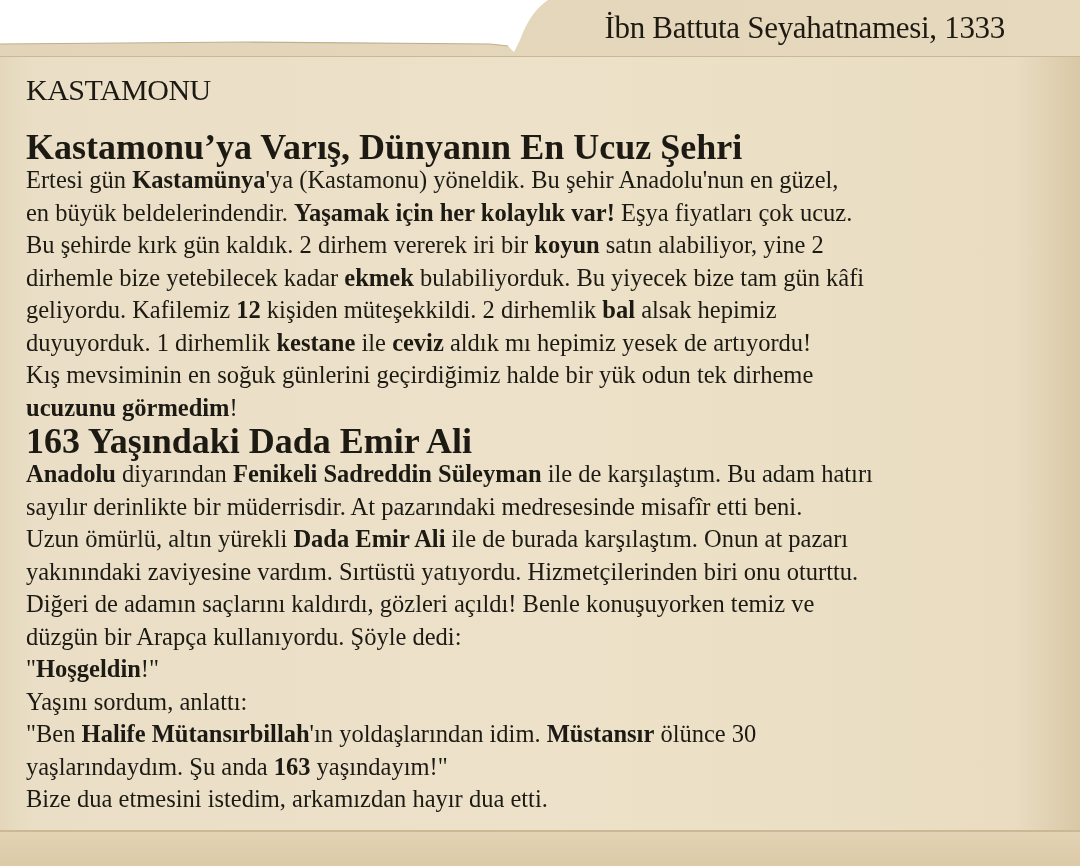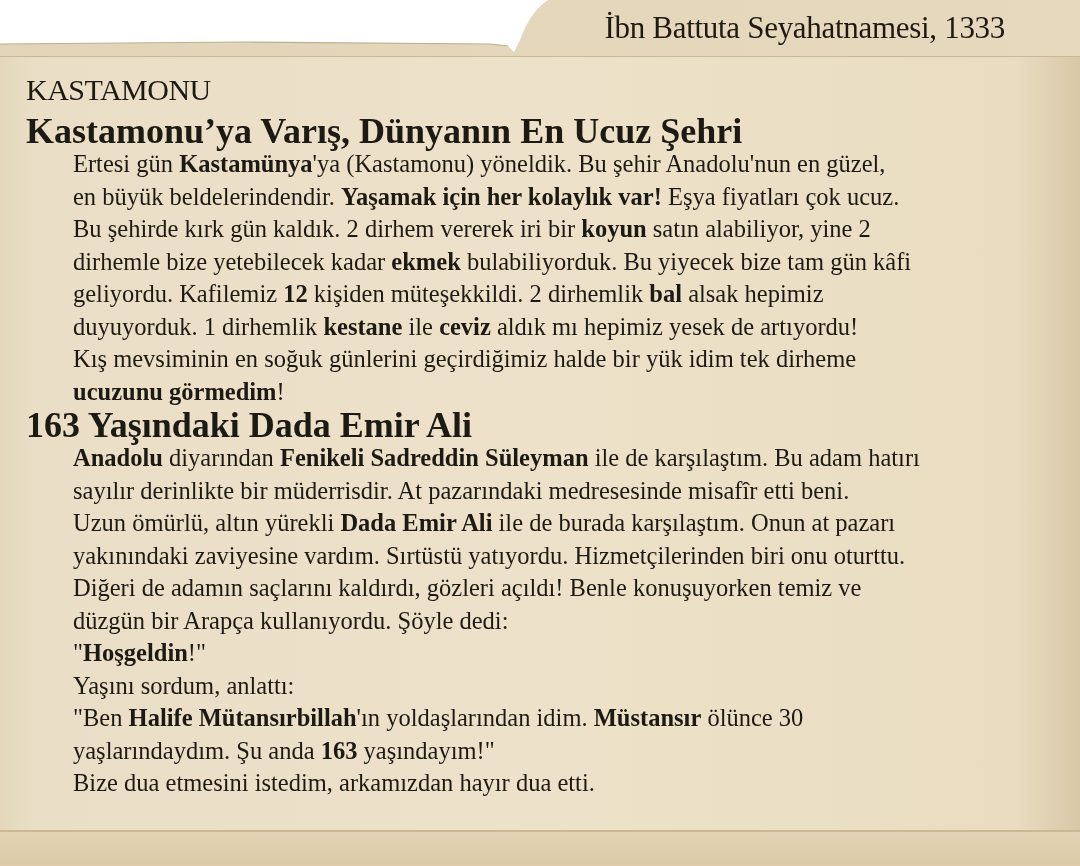--- a/index.html
+++ b/index.html
@@ -29,28 +29,28 @@
       position: absolute; right: 52px; top: 10px; font-family: "Liberation Serif", serif;
       font-size: 31px; color: #1e1a12; letter-spacing: -0.3px;
     }
 
     .content {
       position: absolute; left: 26px; top: 70px; width: 1040px;
       font-family: "Liberation Serif", serif; font-size: 24.5px; line-height: 32.5px; color: #1d1a14;
     }
     .city {
       font-size: 30px; line-height: 40px; font-weight: normal; letter-spacing: -0.5px;
-      margin-bottom: 4px;
+      margin-bottom: 20px;
     }
     .section-title {
       font-size: 36px; line-height: 34px; font-weight: bold;
     }
     .para { white-space: normal; }
     .para b { font-weight: bold; }
-    .line { display: block; white-space: nowrap; margin-left: 47px; }
+    .line { display: block; white-space: nowrap; }
   </style>
 </head>
 <body>
 
 <div class="folder">
   <svg class="tab-bg" width="1080" height="866" viewBox="0 0 1080 866">
     <defs>
       <linearGradient id="tabg" x1="0" y1="0" x2="1" y2="0">
         <stop offset="0" stop-color="#e2d4b8"></stop>
         <stop offset="1" stop-color="#e6d9be"></stop>
@@ -68,21 +68,21 @@
     <div class="city">KASTAMONU</div>
     <div id="sections">
         <div class="section-title">Kastamonu’ya Varış, Dünyanın En Ucuz Şehri</div>
         <div class="para">
           <span class="line"><span>Ertesi gün </span><b>Kastamünya</b><span>'ya (Kastamonu) yöneldik. Bu şehir Anadolu'nun en güzel,</span></span>
           <span class="line"><span>en büyük beldelerindendir. </span><b>Yaşamak için her kolaylık var!</b><span> Eşya fiyatları çok ucuz.</span></span>
           <span class="line"><span>Bu şehirde kırk gün kaldık. 2 dirhem vererek iri bir </span><b>koyun</b><span> satın alabiliyor, yine 2</span></span>
           <span class="line"><span>dirhemle bize yetebilecek kadar </span><b>ekmek</b><span> bulabiliyorduk. Bu yiyecek bize tam gün kâfi</span></span>
           <span class="line"><span>geliyordu. Kafilemiz </span><b>12</b><span> kişiden müteşekkildi. 2 dirhemlik </span><b>bal</b><span> alsak hepimiz</span></span>
           <span class="line"><span>duyuyorduk. 1 dirhemlik </span><b>kestane</b><span> ile </span><b>ceviz</b><span> aldık mı hepimiz yesek de artıyordu!</span></span>
-          <span class="line"><span>Kış mevsiminin en soğuk günlerini geçirdiğimiz halde bir yük idim tek dirheme</span></span>
+          <span class="line"><span>Kış mevsiminin en soğuk günlerini geçirdiğimiz halde bir yük odun tek dirheme</span></span>
           <span class="line"><b>ucuzunu görmedim</b><span>!</span></span>
         </div>
         <div class="section-title">163 Yaşındaki Dada Emir Ali</div>
         <div class="para">
           <span class="line"><b>Anadolu</b><span> diyarından </span><b>Fenikeli Sadreddin Süleyman</b><span> ile de karşılaştım. Bu adam hatırı</span></span>
           <span class="line"><span>sayılır derinlikte bir müderrisdir. At pazarındaki medresesinde misafîr etti beni.</span></span>
           <span class="line"><span>Uzun ömürlü, altın yürekli </span><b>Dada Emir Ali</b><span> ile de burada karşılaştım. Onun at pazarı</span></span>
           <span class="line"><span>yakınındaki zaviyesine vardım. Sırtüstü yatıyordu. Hizmetçilerinden biri onu oturttu.</span></span>
           <span class="line"><span>Diğeri de adamın saçlarını kaldırdı, gözleri açıldı! Benle konuşuyorken temiz ve</span></span>
           <span class="line"><span>düzgün bir Arapça kullanıyordu. Şöyle dedi:</span></span>

